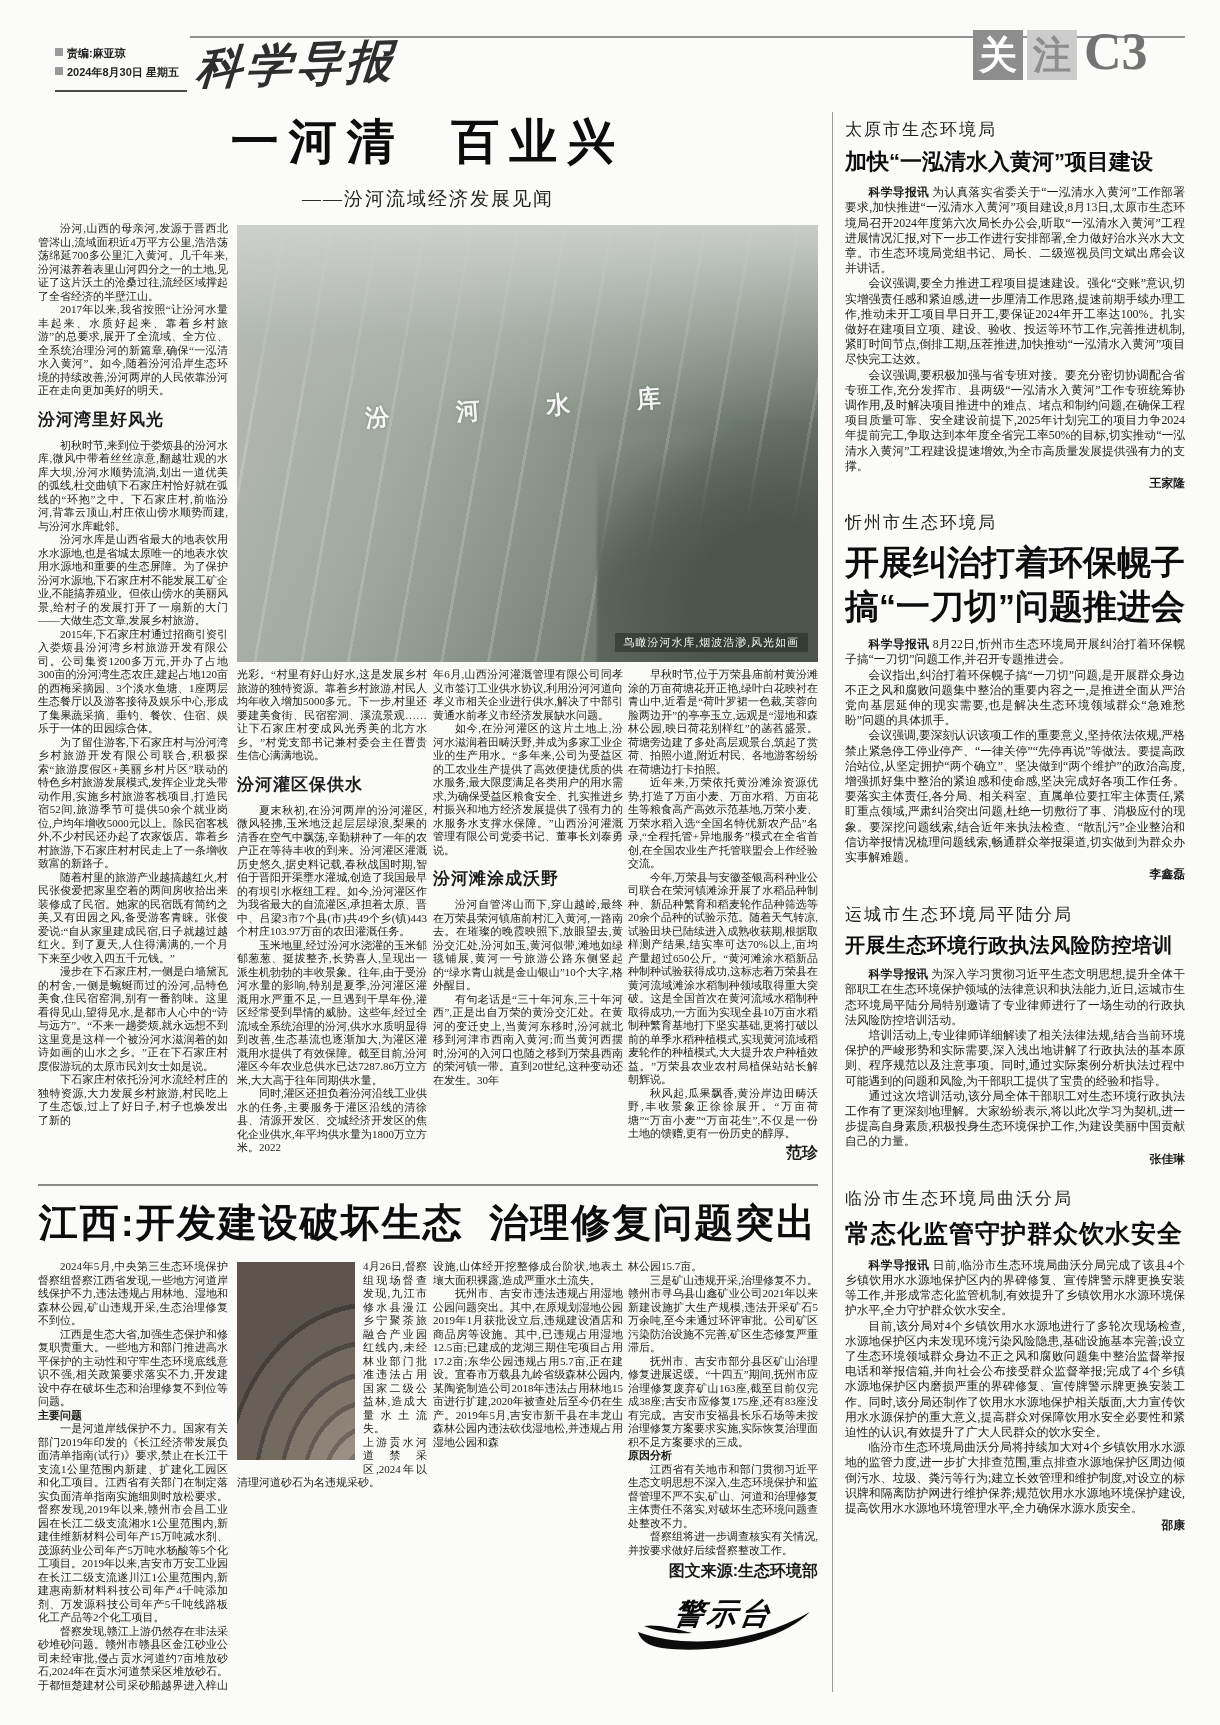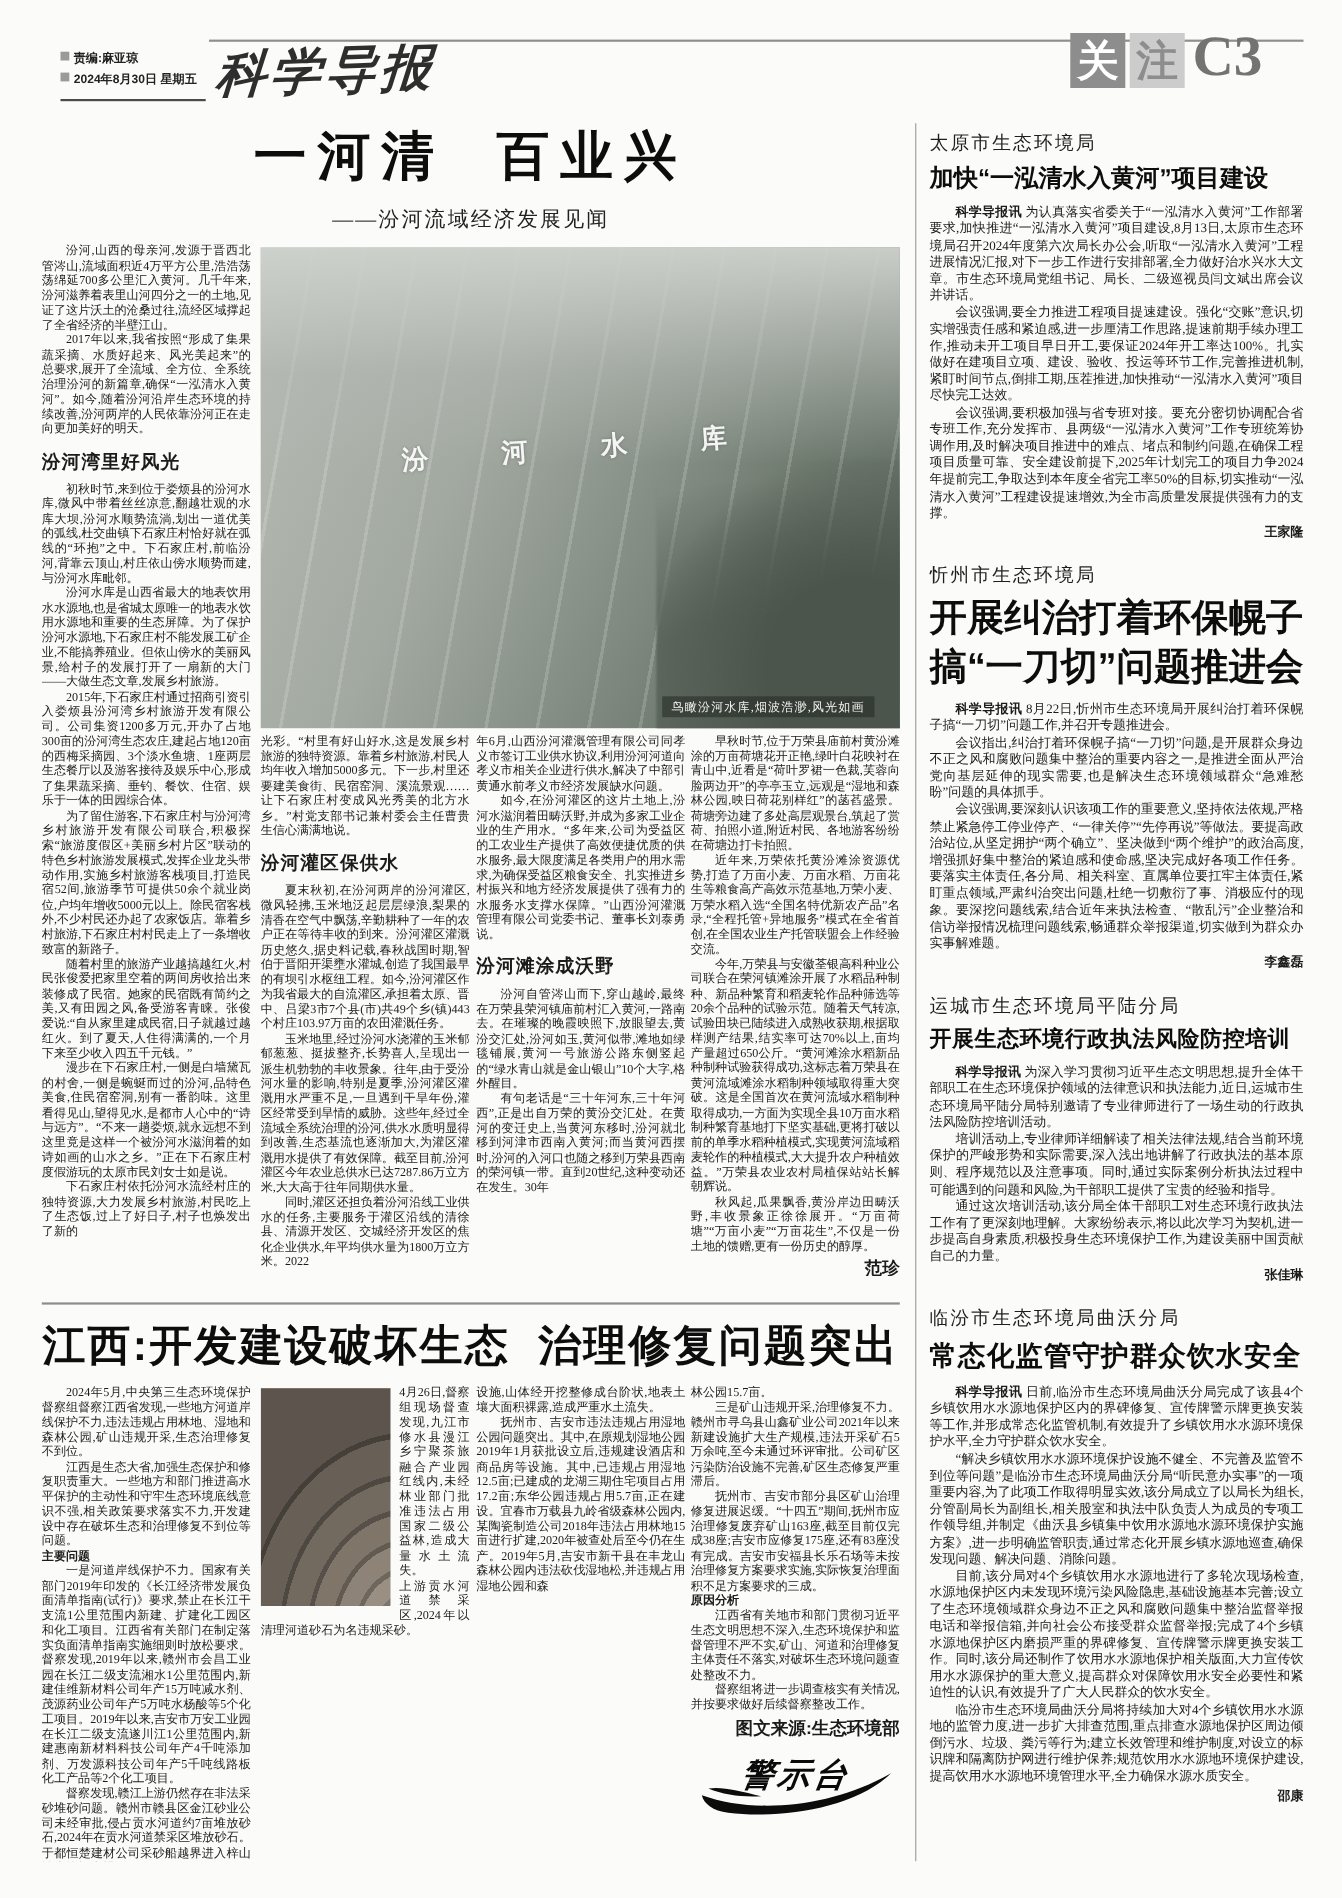--- a/index.html
+++ b/index.html
@@ -39,21 +39,21 @@
   .photo-main{left:199px;top:117px;width:581px;height:437px;overflow:hidden;
      background:linear-gradient(180deg,rgba(206,210,205,.95) 0%,rgba(178,184,178,.55) 26%,rgba(0,0,0,0) 45%),
        repeating-linear-gradient(100deg,rgba(255,255,255,.16) 0 3px,rgba(0,0,0,0) 3px 46px),
        linear-gradient(115deg,#b8bdb6 0%,#a2a9a0 35%,#8a938a 55%,#6f7a6f 75%,#57625a 100%);}
   .photo-main .shore{position:absolute;right:-40px;top:40%;width:45%;height:80%;
      background:radial-gradient(circle at 70% 60%,#4c554c 0 30%,rgba(76,85,76,0) 70%),
        radial-gradient(circle at 30% 80%,#5d675d 0 35%,rgba(93,103,93,0) 72%);filter:blur(1px);}
   .photo-label{position:absolute;left:50%;top:38%;transform:translateX(-50%) rotate(-4deg);
      color:rgba(255,255,255,.92);font-size:24px;letter-spacing:30px;font-weight:bold;white-space:pre;
      font-family:"Liberation Sans",sans-serif;text-shadow:0 0 3px rgba(0,0,0,.25);}
-  .photo-caption{position:absolute;right:23px;bottom:10px;background:rgba(35,40,35,.55);color:#f4f4f2;
+  .photo-caption{position:absolute;right:10px;bottom:10px;background:rgba(35,40,35,.55);color:#f4f4f2;
      font-size:11px;padding:2px 9px;letter-spacing:1px;}
   .divider{left:38px;top:1184px;width:780px;height:2px;background:#8c8c8c;}
   
   .bottom-wrap{left:38px;top:1196px;width:780px;height:496px;}
   .bottom-title{margin:0;text-align:center;font-family:"Liberation Sans","DejaVu Sans",sans-serif;
      font-weight:bold;font-size:39px;letter-spacing:2px;white-space:pre;color:#0d0d0d;}
   .photo-bottom{float:left;width:118px;height:198px;margin:2px 8px 4px 0;
      background:radial-gradient(ellipse 160% 120% at 115% 115%,#b9b4aa 0 12px,#8c877d 12px 16px,#a69f93 16px 30px,#7c766c 30px 34px,#998f82 34px 48px,#6e675e 48px 52px,#8d8477 52px 68px,#625b52 68px 72px,#7f7669 72px 90px,#57504a 90px 94px,#736a5f 94px 115px,#4e4842 115px 119px,#685f56 119px 145px,#453f3a 145px 149px,#5d554d 149px 200px);}
   .warn-logo{margin-top:10px;position:relative;height:64px;}
   .warn-text{position:absolute;left:46px;top:2px;font-size:30px;font-weight:bold;font-style:italic;
@@ -85,21 +85,21 @@
 <div class="abs badge-box badge-1">关</div>
 <div class="abs badge-box badge-2">注</div>
 <div class="abs page-no">C3</div>
 
 <div class="abs main-wrap cols">
   <h1 class="main-title">一河清  百业兴</h1>
   <div class="main-sub">——汾河流域经济发展见闻</div>
 
   <div class="col" style="left:0;top:114px;height:938px;">
       <p class="para">汾河,山西的母亲河,发源于晋西北管涔山,流域面积近4万平方公里,浩浩荡荡绵延700多公里汇入黄河。几千年来,汾河滋养着表里山河四分之一的土地,见证了这片沃土的沧桑过往,流经区域撑起了全省经济的半壁江山。</p>
-      <p class="para">2017年以来,我省按照“形成了集果蔬采摘、水质好起来、风光美起来”的总要求,展开了全流域、全方位、全系统治理汾河的新篇章,确保“一泓清水入黄河”。如今,随着汾河沿岸生态环境的持续改善,汾河两岸的人民依靠汾河正在走向更加美好的明天。</p>
+      <p class="para">2017年以来,我省按照“让汾河水量丰起来、水质好起来、靠着乡村旅游”的总要求,展开了全流域、全方位、全系统治理汾河的新篇章,确保“一泓清水入黄河”。如今,随着汾河沿岸生态环境的持续改善,汾河两岸的人民依靠汾河正在走向更加美好的明天。</p>
       <h3 class="subhead">汾河湾里好风光</h3>
       <p class="para">初秋时节,来到位于娄烦县的汾河水库,微风中带着丝丝凉意,翻越壮观的水库大坝,汾河水顺势流淌,划出一道优美的弧线,杜交曲镇下石家庄村恰好就在弧线的“环抱”之中。下石家庄村,前临汾河,背靠云顶山,村庄依山傍水顺势而建,与汾河水库毗邻。</p>
       <p class="para">汾河水库是山西省最大的地表饮用水水源地,也是省城太原唯一的地表水饮用水源地和重要的生态屏障。为了保护汾河水源地,下石家庄村不能发展工矿企业,不能搞养殖业。但依山傍水的美丽风景,给村子的发展打开了一扇新的大门——大做生态文章,发展乡村旅游。</p>
       <p class="para">2015年,下石家庄村通过招商引资引入娄烦县汾河湾乡村旅游开发有限公司。公司集资1200多万元,开办了占地300亩的汾河湾生态农庄,建起占地120亩的西梅采摘园、3个淡水鱼塘、1座两层生态餐厅以及游客接待及娱乐中心,形成了集果蔬采摘、垂钓、餐饮、住宿、娱乐于一体的田园综合体。</p>
       <p class="para">为了留住游客,下石家庄村与汾河湾乡村旅游开发有限公司联合,积极探索“旅游度假区+美丽乡村片区”联动的特色乡村旅游发展模式,发挥企业龙头带动作用,实施乡村旅游客栈项目,打造民宿52间,旅游季节可提供50余个就业岗位,户均年增收5000元以上。除民宿客栈外,不少村民还办起了农家饭店。靠着乡村旅游,下石家庄村村民走上了一条增收致富的新路子。</p>
       <p class="para">随着村里的旅游产业越搞越红火,村民张俊爱把家里空着的两间房收拾出来装修成了民宿。她家的民宿既有简约之美,又有田园之风,备受游客青睐。张俊爱说:“自从家里建成民宿,日子就越过越红火。到了夏天,人住得满满的,一个月下来至少收入四五千元钱。”</p>
       <p class="para">漫步在下石家庄村,一侧是白墙黛瓦的村舍,一侧是蜿蜒而过的汾河,品特色美食,住民宿窑洞,别有一番韵味。这里看得见山,望得见水,是都市人心中的“诗与远方”。“不来一趟娄烦,就永远想不到这里竟是这样一个被汾河水滋润着的如诗如画的山水之乡。”正在下石家庄村度假游玩的太原市民刘女士如是说。</p>
       <p class="para">下石家庄村依托汾河水流经村庄的独特资源,大力发展乡村旅游,村民吃上了生态饭,过上了好日子,村子也焕发出了新的</p>
     </div>
 
@@ -212,20 +212,19 @@
         <p class="para">通过这次培训活动,该分局全体干部职工对生态环境行政执法工作有了更深刻地理解。大家纷纷表示,将以此次学习为契机,进一步提高自身素质,积极投身生态环境保护工作,为建设美丽中国贡献自己的力量。</p>
       </div>
     <p class="author">张佳琳</p>
   </div>
 
   <div class="side-article">
     <div class="kicker">临汾市生态环境局曲沃分局</div>
     <div class="headline hl-a4">常态化监管守护群众饮水安全</div>
     <div>
         <p class="para"><strong class="lead">科学导报讯</strong> 日前,临汾市生态环境局曲沃分局完成了该县4个乡镇饮用水水源地保护区内的界碑修复、宣传牌警示牌更换安装等工作,并形成常态化监管机制,有效提升了乡镇饮用水水源环境保护水平,全力守护群众饮水安全。</p>
-        <p class="para">“解决乡镇饮用水水源环境保护设施不健全、不完善及监管不到位等问题”是临汾市生态环境局曲沃分局“听民意办实事”的一项重要内容,为了此项工作取得明显实效,该分局成立了以局长为组长,分管副局长为副组长,相关股室和执法中队负责人为成员的专项工作领导组,并制定《曲沃县乡镇集中饮用水源地水源环境保护实施方案》,进一步明确监管职责,通过常态化开展乡镇水源地巡查,确保发现问题、解决问题、消除问题。</p>
         <p class="para">目前,该分局对4个乡镇饮用水水源地进行了多轮次现场检查,水源地保护区内未发现环境污染风险隐患,基础设施基本完善;设立了生态环境领域群众身边不正之风和腐败问题集中整治监督举报电话和举报信箱,并向社会公布接受群众监督举报;完成了4个乡镇水源地保护区内磨损严重的界碑修复、宣传牌警示牌更换安装工作。同时,该分局还制作了饮用水水源地保护相关版面,大力宣传饮用水水源保护的重大意义,提高群众对保障饮用水安全必要性和紧迫性的认识,有效提升了广大人民群众的饮水安全。</p>
         <p class="para">临汾市生态环境局曲沃分局将持续加大对4个乡镇饮用水水源地的监管力度,进一步扩大排查范围,重点排查水源地保护区周边倾倒污水、垃圾、粪污等行为;建立长效管理和维护制度,对设立的标识牌和隔离防护网进行维护保养;规范饮用水水源地环境保护建设,提高饮用水水源地环境管理水平,全力确保水源水质安全。</p>
       </div>
     <p class="author">邵康</p>
   </div>
 
 </div>
 
 </body></html>

